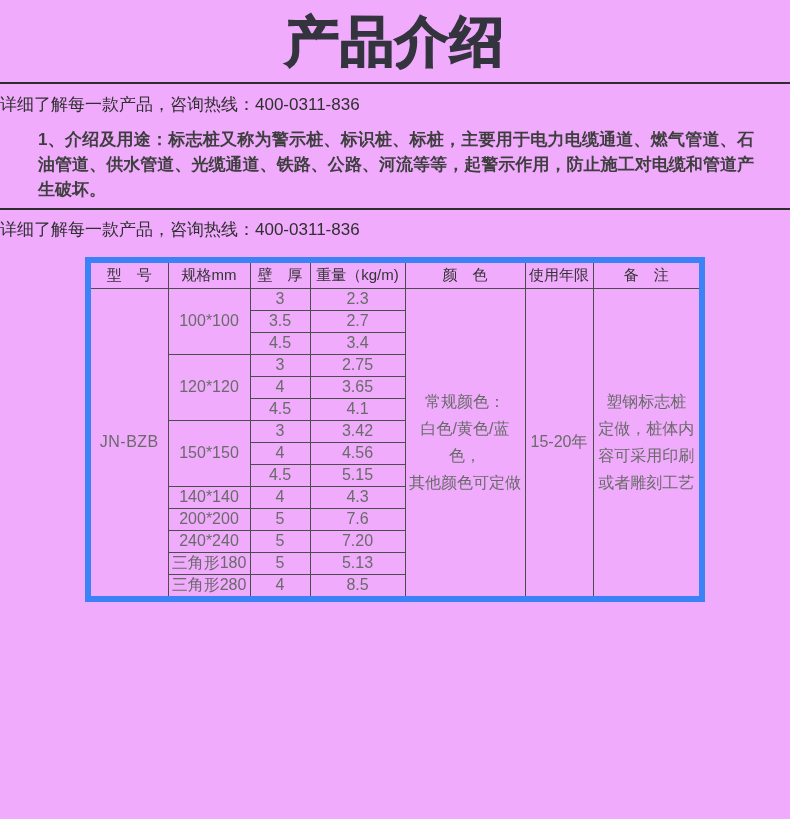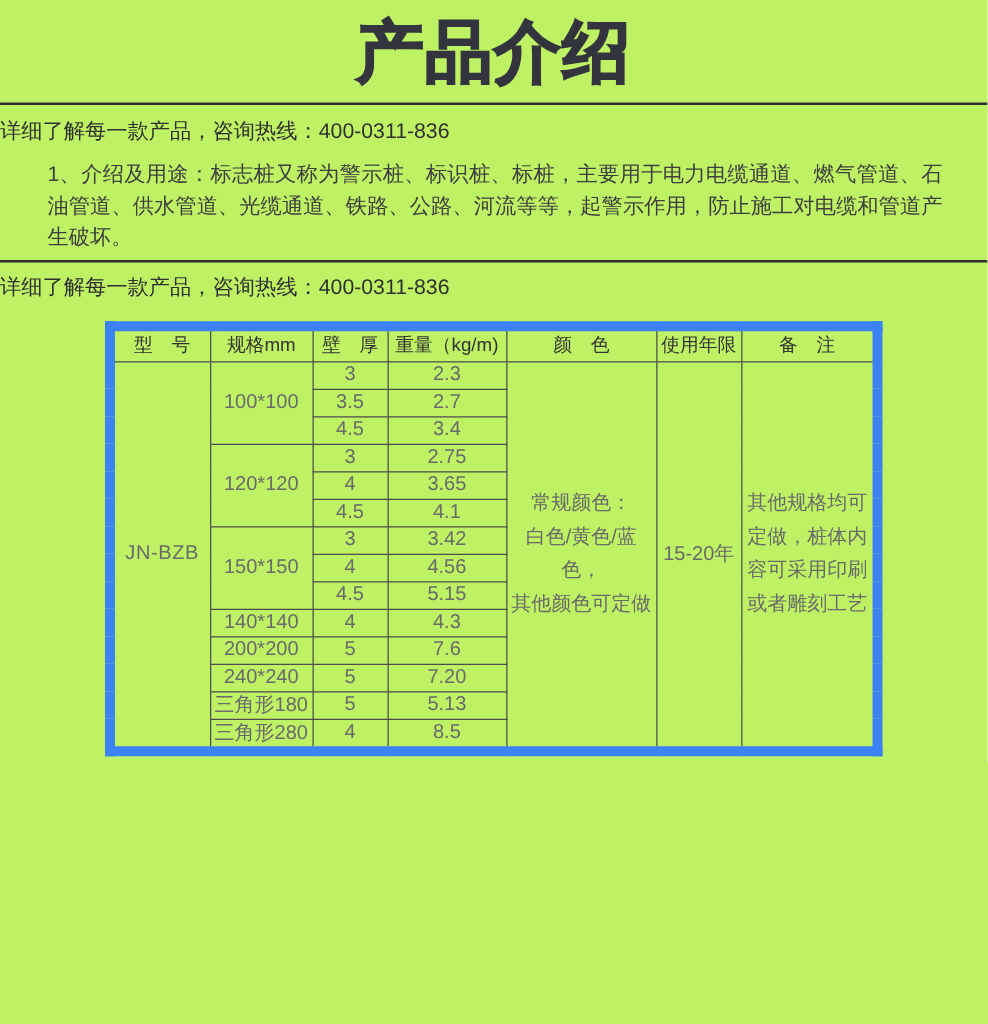--- a/index.html
+++ b/index.html
@@ -4,21 +4,21 @@
 <style>
   * { box-sizing: border-box; }
   html, body { margin: 0; padding: 0; }
   body {
     width: 790px;
     height: 819px;
     background: #ffffff;
     font-family: "Liberation Sans", "DejaVu Sans", sans-serif;
     overflow: hidden;
   }
-  .page { width: 790px; height: 819px; background: #bef264; }
+  .page { width: 790px; height: 819px; background: #f0abfc; }
 
   
   .sec-title {
     margin: 0;
     padding-top: 14px;
     text-align: center;
     font-size: 54px;
     line-height: 56px;
     font-weight: 900;
     letter-spacing: 1px;
@@ -42,29 +42,30 @@
   .sec--spec .hotline { margin-top: 8px; }
 
   
   .paragraphs {
     width: 716px;
     margin: 11px 36px 0 38px;
     font-size: 17px;
     line-height: 25px;
     color: #3e3e3e;
     text-align: justify;
+    font-weight: bold;
   }
   .paragraphs p { margin: 0; }
 
   
   .spec-table {
     border-collapse: collapse;
     table-layout: fixed;
     margin: 16px auto 0 auto;
-    border: 8px solid #3b82f6;
+    border: 6px solid #3b82f6;
   }
   .spec-table th, .spec-table td {
     border: 1px solid #4c4c4c;
     padding: 0;
     text-align: center;
     vertical-align: middle;
     overflow: hidden;
   }
   .spec-table th {
     height: 28px;
@@ -128,21 +129,21 @@
       <tbody>
           <tr>
             <td rowspan="14" class="cell-model">JN-BZB</td>
             <td rowspan="3">100*100</td>
             <td>3</td>
             <td>2.3</td>
             <td rowspan="14" class="cell-multiline">常规颜色：
 白色/黄色/蓝色，
 其他颜色可定做</td>
             <td rowspan="14" class="cell-life">15-20年</td>
-            <td rowspan="14" class="cell-multiline">其他规格均可
+            <td rowspan="14" class="cell-multiline">塑钢标志桩
 定做，桩体内
 容可采用印刷
 或者雕刻工艺</td>
           </tr>
           <tr>
             <td>3.5</td>
             <td>2.7</td>
           </tr>
           <tr>
             <td>4.5</td>

